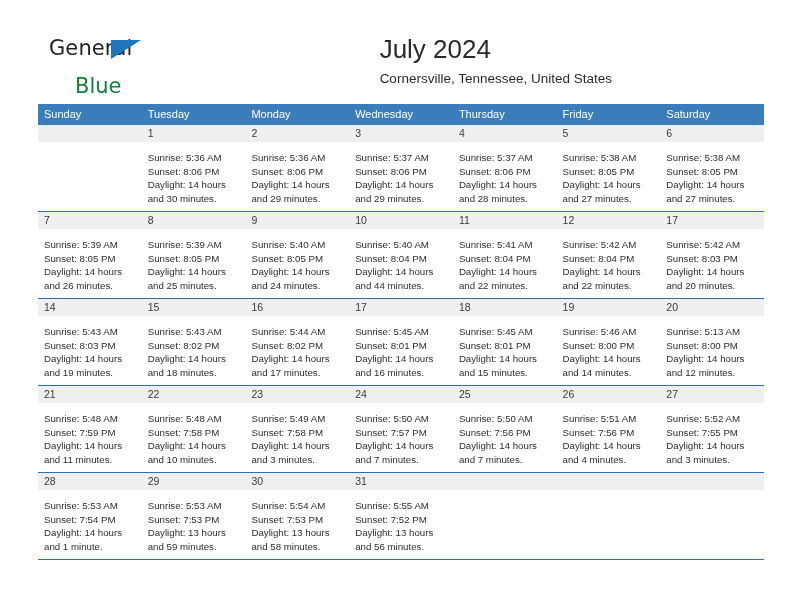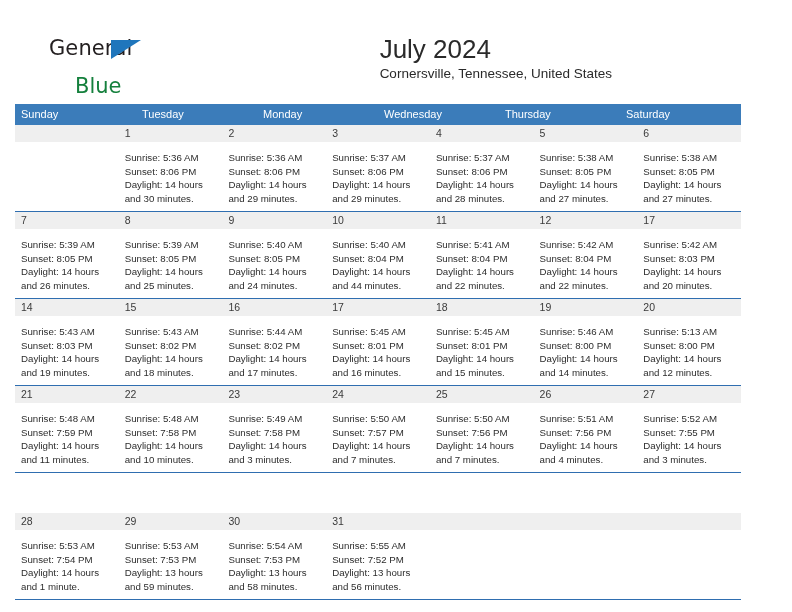--- a/index.html
+++ b/index.html
@@ -75,31 +75,32 @@
     text-align: left;
   }
   .month-title {
     font-size: 26px;
     font-weight: 400;
     color: #2a2a2a;
     line-height: 32px;
     white-space: nowrap;
   }
   .location-title {
+    margin-top: 5px;
     font-size: 13.5px;
     font-weight: 400;
     color: #2a2a2a;
     line-height: 18px;
     white-space: nowrap;
   }
 
   
   .calendar {
     position: absolute;
-    left: 15px;
+    left: 38px;
     top: 104px;
     width: 726px;
   }
   .cal-head {
     display: flex;
     width: 100%;
     background: #3b7cba;
     height: 21px;
   }
   .cal-head .dow {
@@ -112,21 +113,20 @@
     white-space: nowrap;
     overflow: hidden;
   }
 
   .week {
     width: 100%;
     border-bottom: 1.4px solid #2f6eb0;
   }
   .week:last-child {
     border-bottom: 1.4px solid #2f6eb0;
-    margin-top: 40px;
   }
   .week-numbers {
     display: flex;
     width: 100%;
     background: #efefef;
     height: 17px;
   }
   .week-body {
     display: flex;
     width: 100%;
@@ -175,20 +175,21 @@
 
   </div>
 
   <div class="calendar">
     <div class="cal-head" id="cal-head">
         <div class="dow">Sunday</div>
         <div class="dow">Tuesday</div>
         <div class="dow">Monday</div>
         <div class="dow">Wednesday</div>
         <div class="dow">Thursday</div>
+        <div class="dow">Friday</div>
         <div class="dow">Saturday</div>
       </div>
     <div id="cal-weeks">
         <div class="week">
           <div class="week-numbers">
             <div class="daynum"></div>
             <div class="daynum">1</div>
             <div class="daynum">2</div>
             <div class="daynum">3</div>
             <div class="daynum">4</div>

